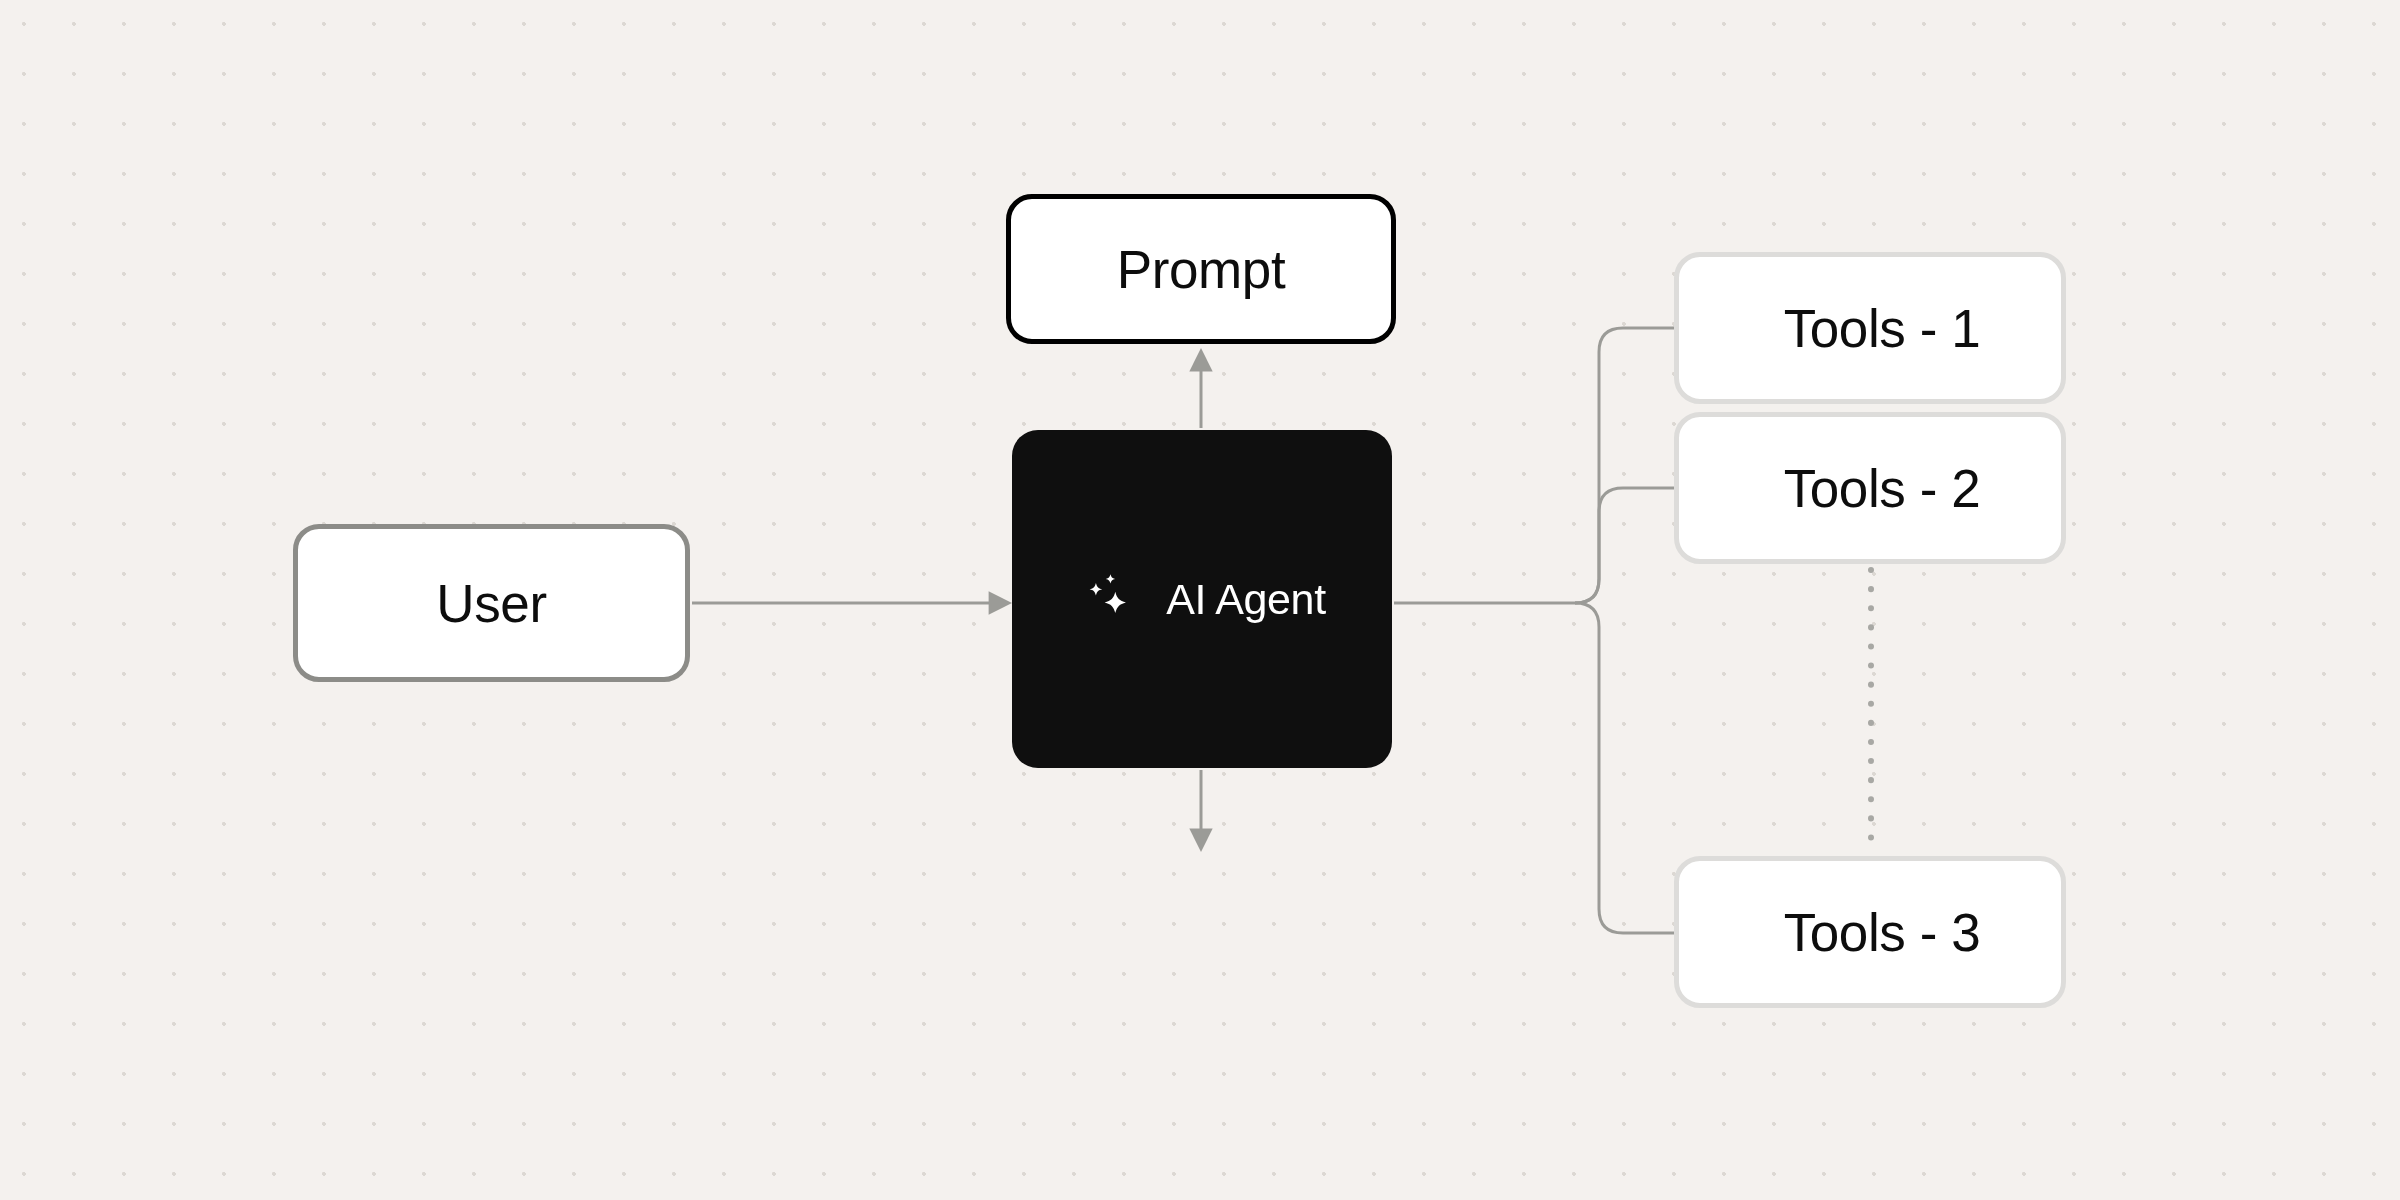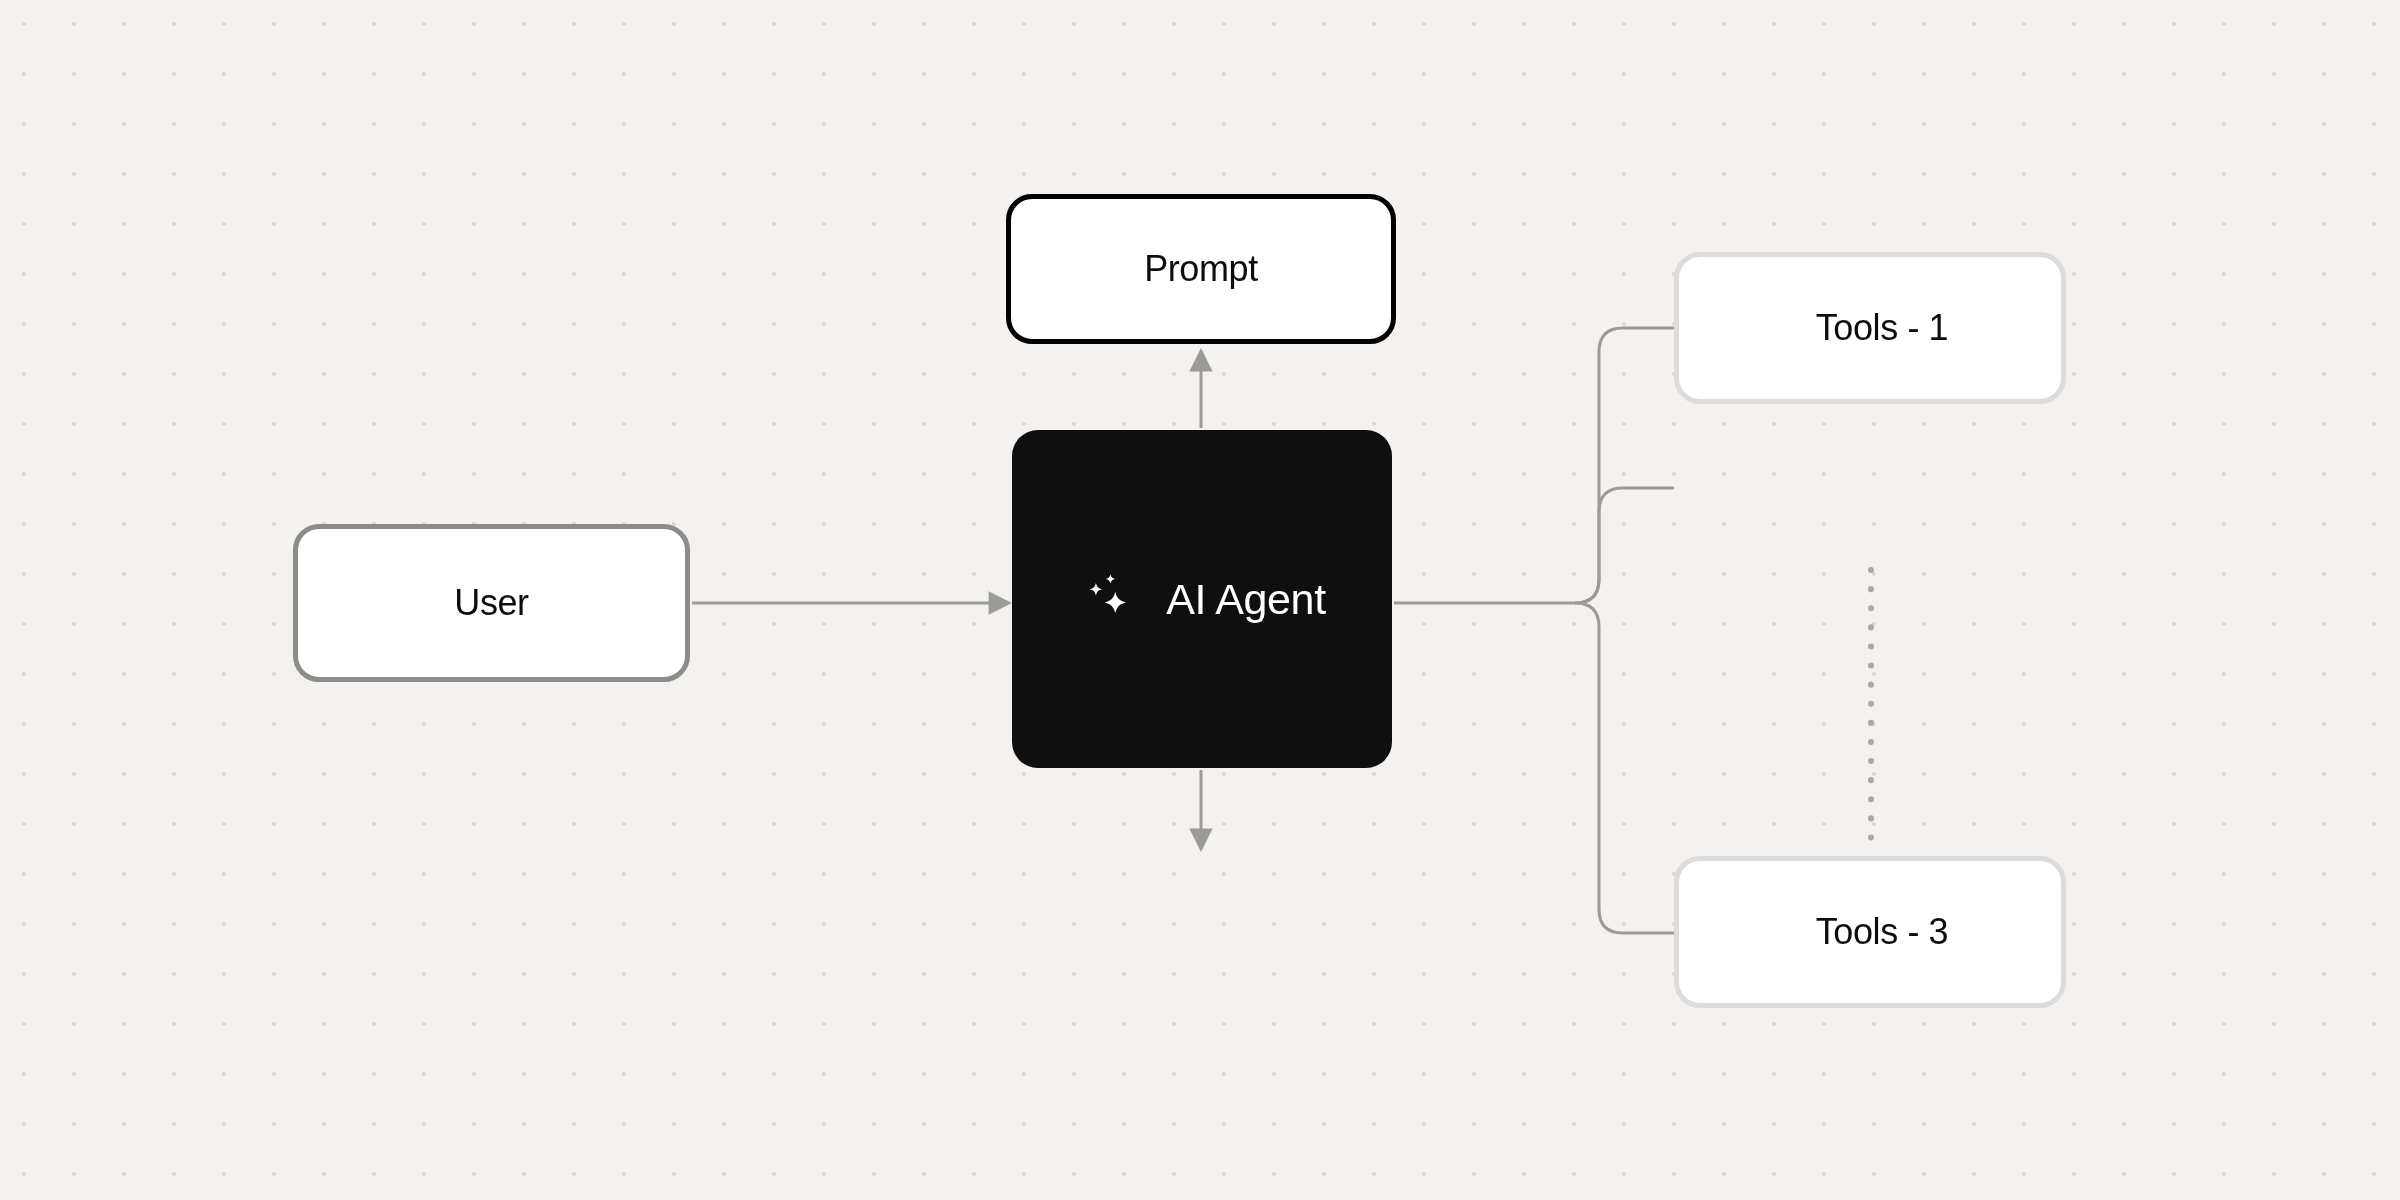--- a/index.html
+++ b/index.html
@@ -37,21 +37,21 @@
     position: absolute;
     box-sizing: border-box;
     display: flex;
     align-items: center;
     justify-content: center;
     background: #ffffff;
     border-radius: 26px;
   }
 
   .node-label {
-    font-size: 36px;
+    font-size: 53px;
     font-weight: 400;
     letter-spacing: -0.4px;
     color: #0d0d0d;
     white-space: nowrap;
   }
 
   
 
   .node-prompt {
     left: 1006px;
@@ -155,18 +155,21 @@
       <path d="M18.5 15.5c1.0 4.1 2.4 5.5 6.5 6.5 -4.1 1.0 -5.5 2.4 -6.5 6.5 -1.0 -4.1 -2.4 -5.5 -6.5 -6.5 4.1 -1.0 5.5 -2.4 6.5 -6.5 Z"></path>
       <path d="M33.5 6.5c0.7 3.0 1.8 4.1 4.8 4.8 -3.0 0.7 -4.1 1.8 -4.8 4.8 -0.7 -3.0 -1.8 -4.1 -4.8 -4.8 3.0 -0.7 4.1 -1.8 4.8 -4.8 Z"></path>
     </svg>
     <span class="node-label">AI Agent</span>
   </div>
 
   <div class="node node-tool node-tool-1">
     <span class="node-label">Tools - 1</span>
   </div>
 
+  <div class="node node-tool node-tool-2">
+    <span class="node-label">Tools - 2</span>
+  </div>
 
   <div class="node node-tool node-tool-3">
     <span class="node-label">Tools - 3</span>
   </div>
 
 </div>
 
 </body></html>

